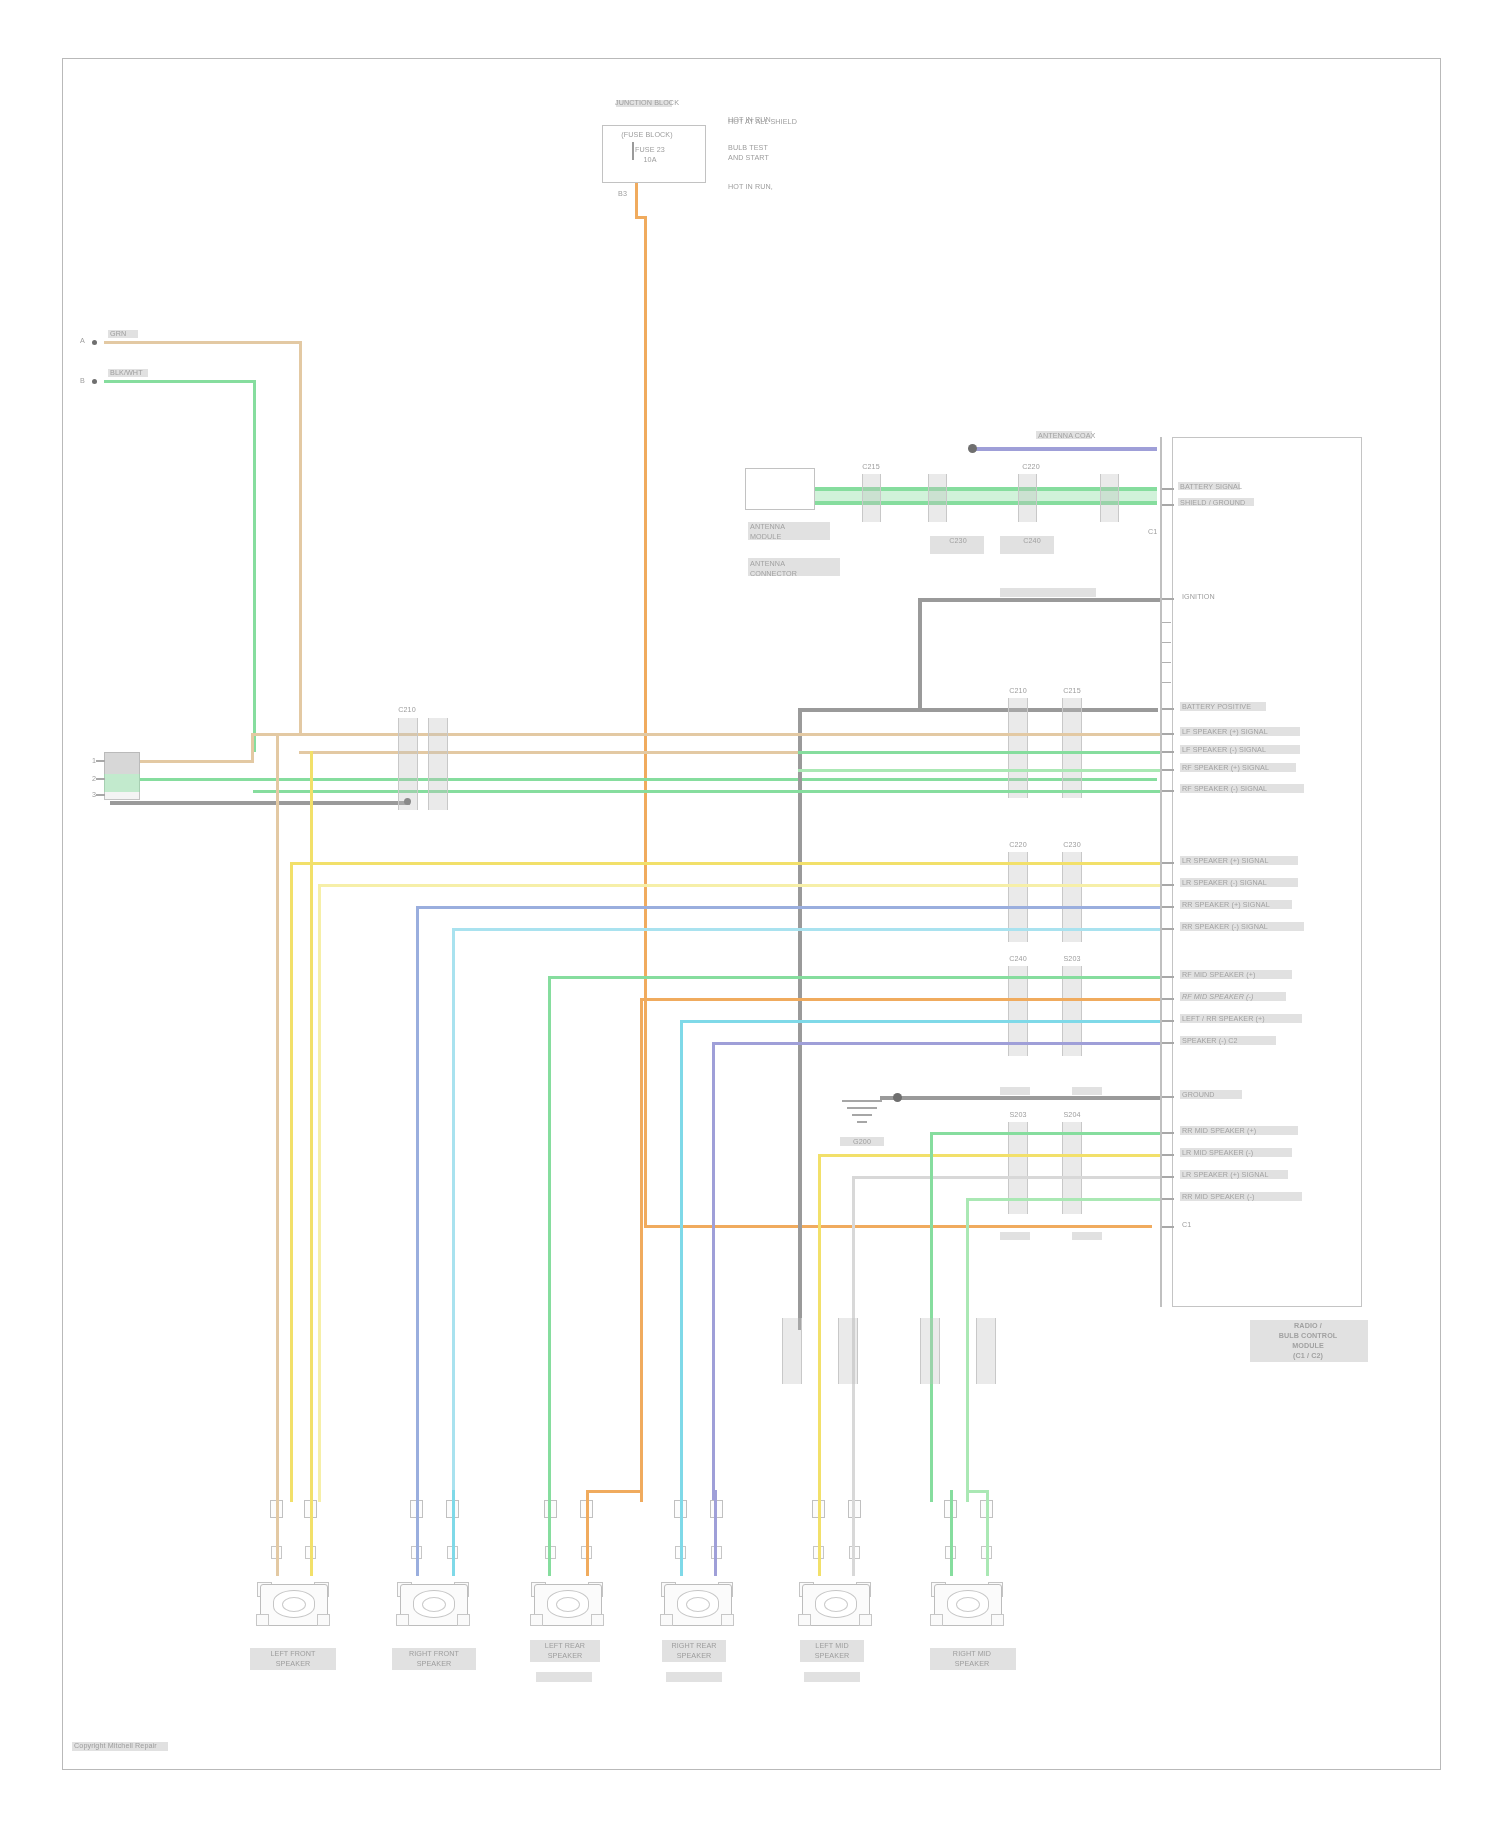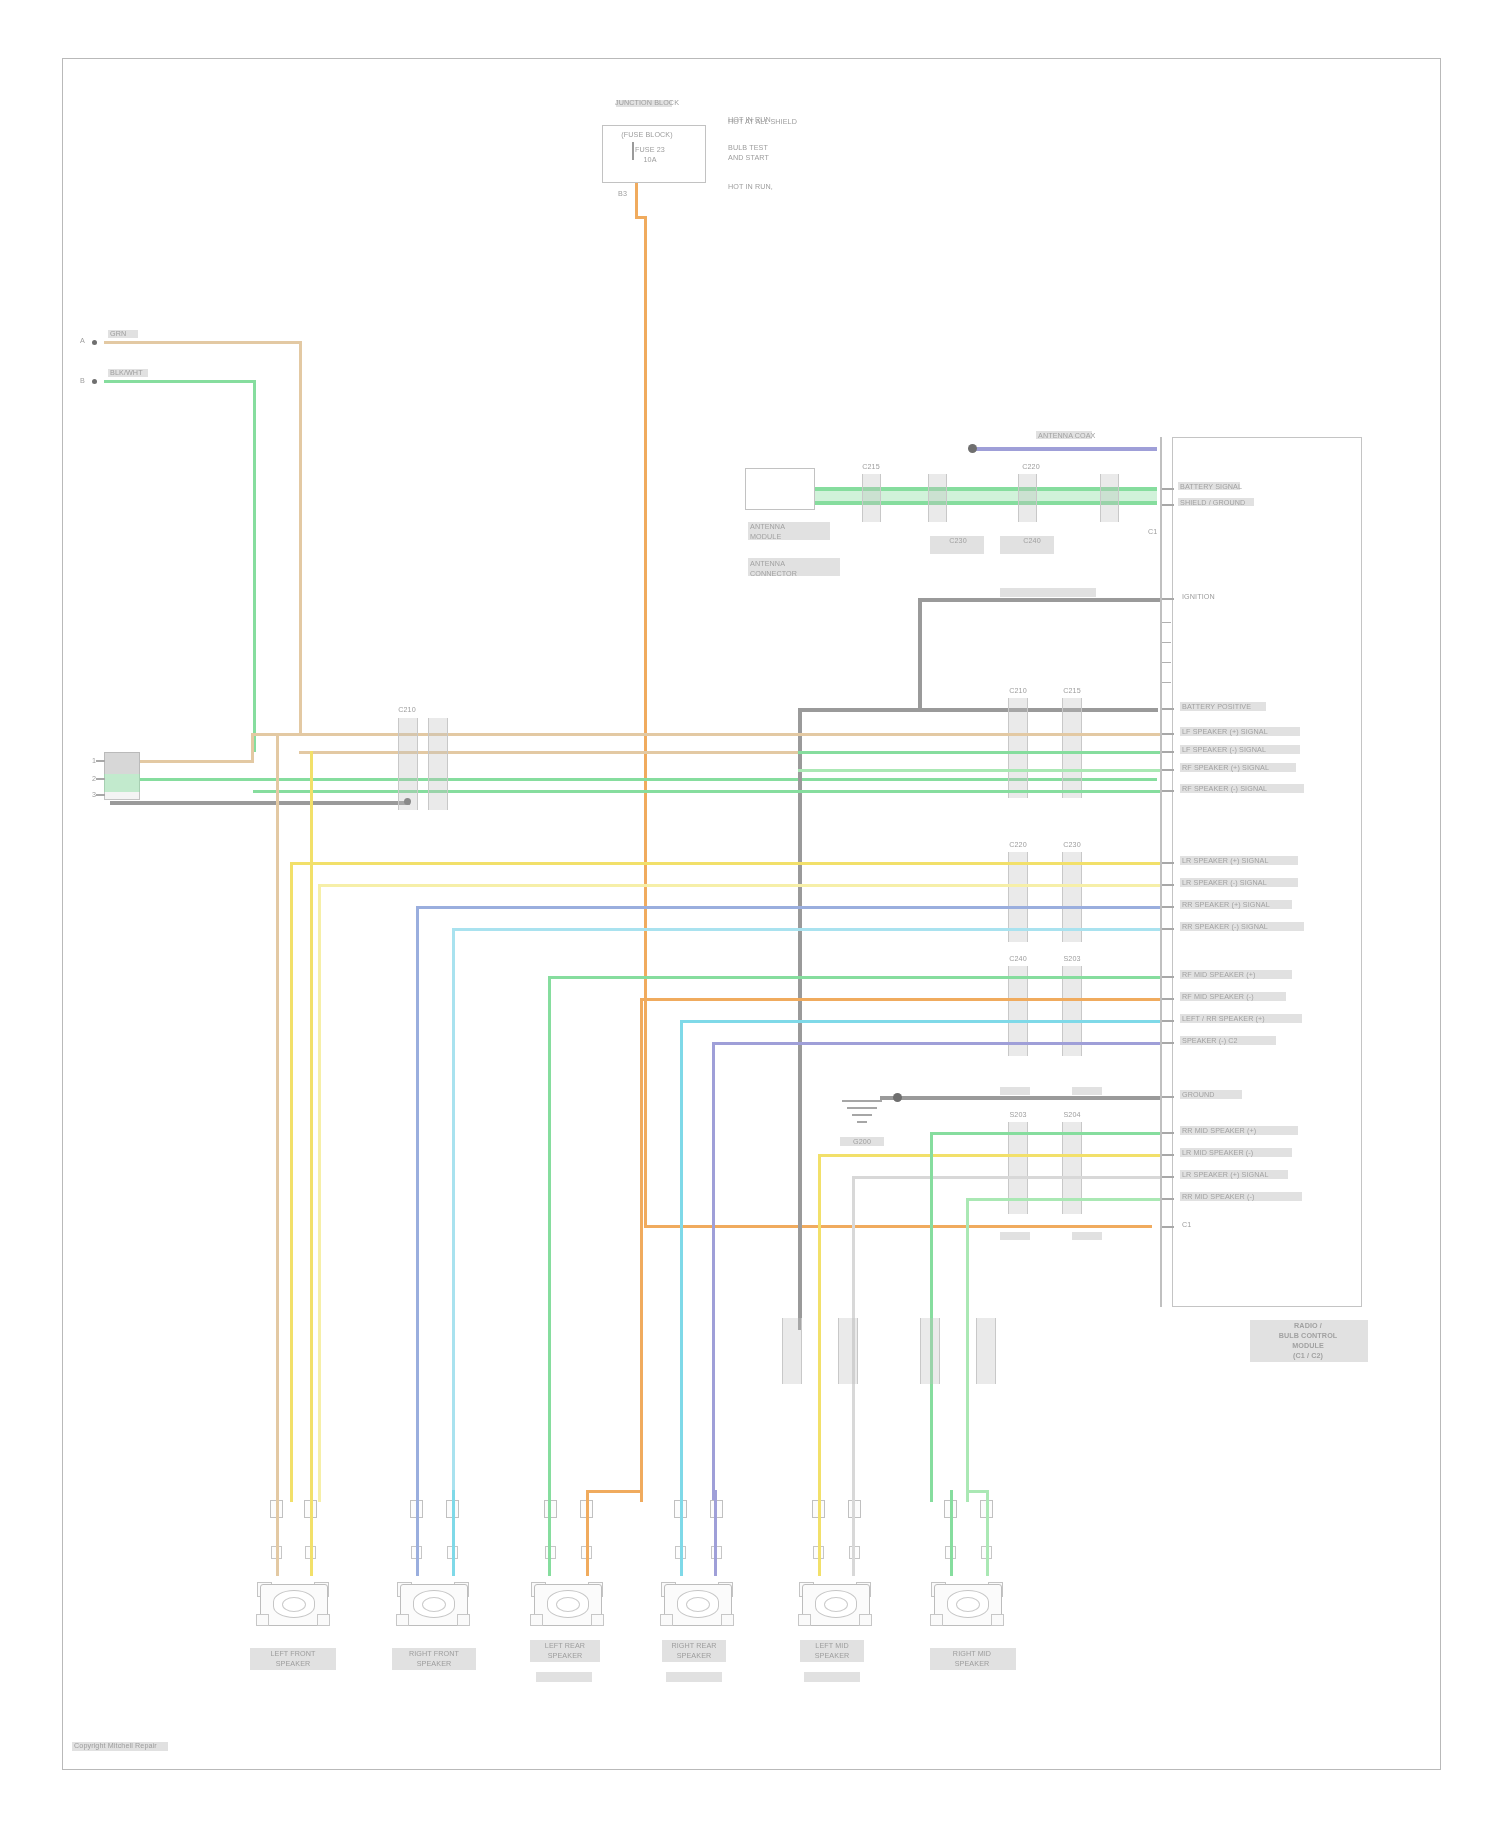--- a/index.html
+++ b/index.html
@@ -230,21 +230,21 @@
   <div class="hdrbar" style="left:1180px;top:922px;width:124px;height:9px;"></div>
 
   <div class="cb" style="left:1008px;top:852px;width:18px;height:90px;"></div>
   <div class="cb" style="left:1062px;top:852px;width:18px;height:90px;"></div>
   <div class="lbl c" style="left:997px;top:841px;width:42px;">C220</div>
   <div class="lbl c" style="left:1051px;top:841px;width:42px;">C230</div>
 
   <div class="pin" style="left:1162px;top:976px;width:12px;"></div>
   <div class="lbl" style="left:1182px;top:971px;">RF MID SPEAKER (+)</div>
   <div class="pin" style="left:1162px;top:998px;width:12px;"></div>
-  <div class="lbl" style="left:1182px;top:993px;">RF MID SPEAKER (-)</div>
+  <div class="lbl" style="left:1182px;top:993px;font-style:italic;">RF MID SPEAKER (-)</div>
   <div class="pin" style="left:1162px;top:1020px;width:12px;"></div>
   <div class="lbl" style="left:1182px;top:1015px;">LEFT / RR SPEAKER (+)</div>
   <div class="pin" style="left:1162px;top:1042px;width:12px;"></div>
   <div class="lbl" style="left:1182px;top:1037px;">SPEAKER (-) C2</div>
 
   <div class="hdrbar" style="left:1180px;top:970px;width:112px;height:9px;"></div>
   <div class="hdrbar" style="left:1180px;top:992px;width:106px;height:9px;"></div>
   <div class="hdrbar" style="left:1180px;top:1014px;width:122px;height:9px;"></div>
   <div class="hdrbar" style="left:1180px;top:1036px;width:96px;height:9px;"></div>
 

